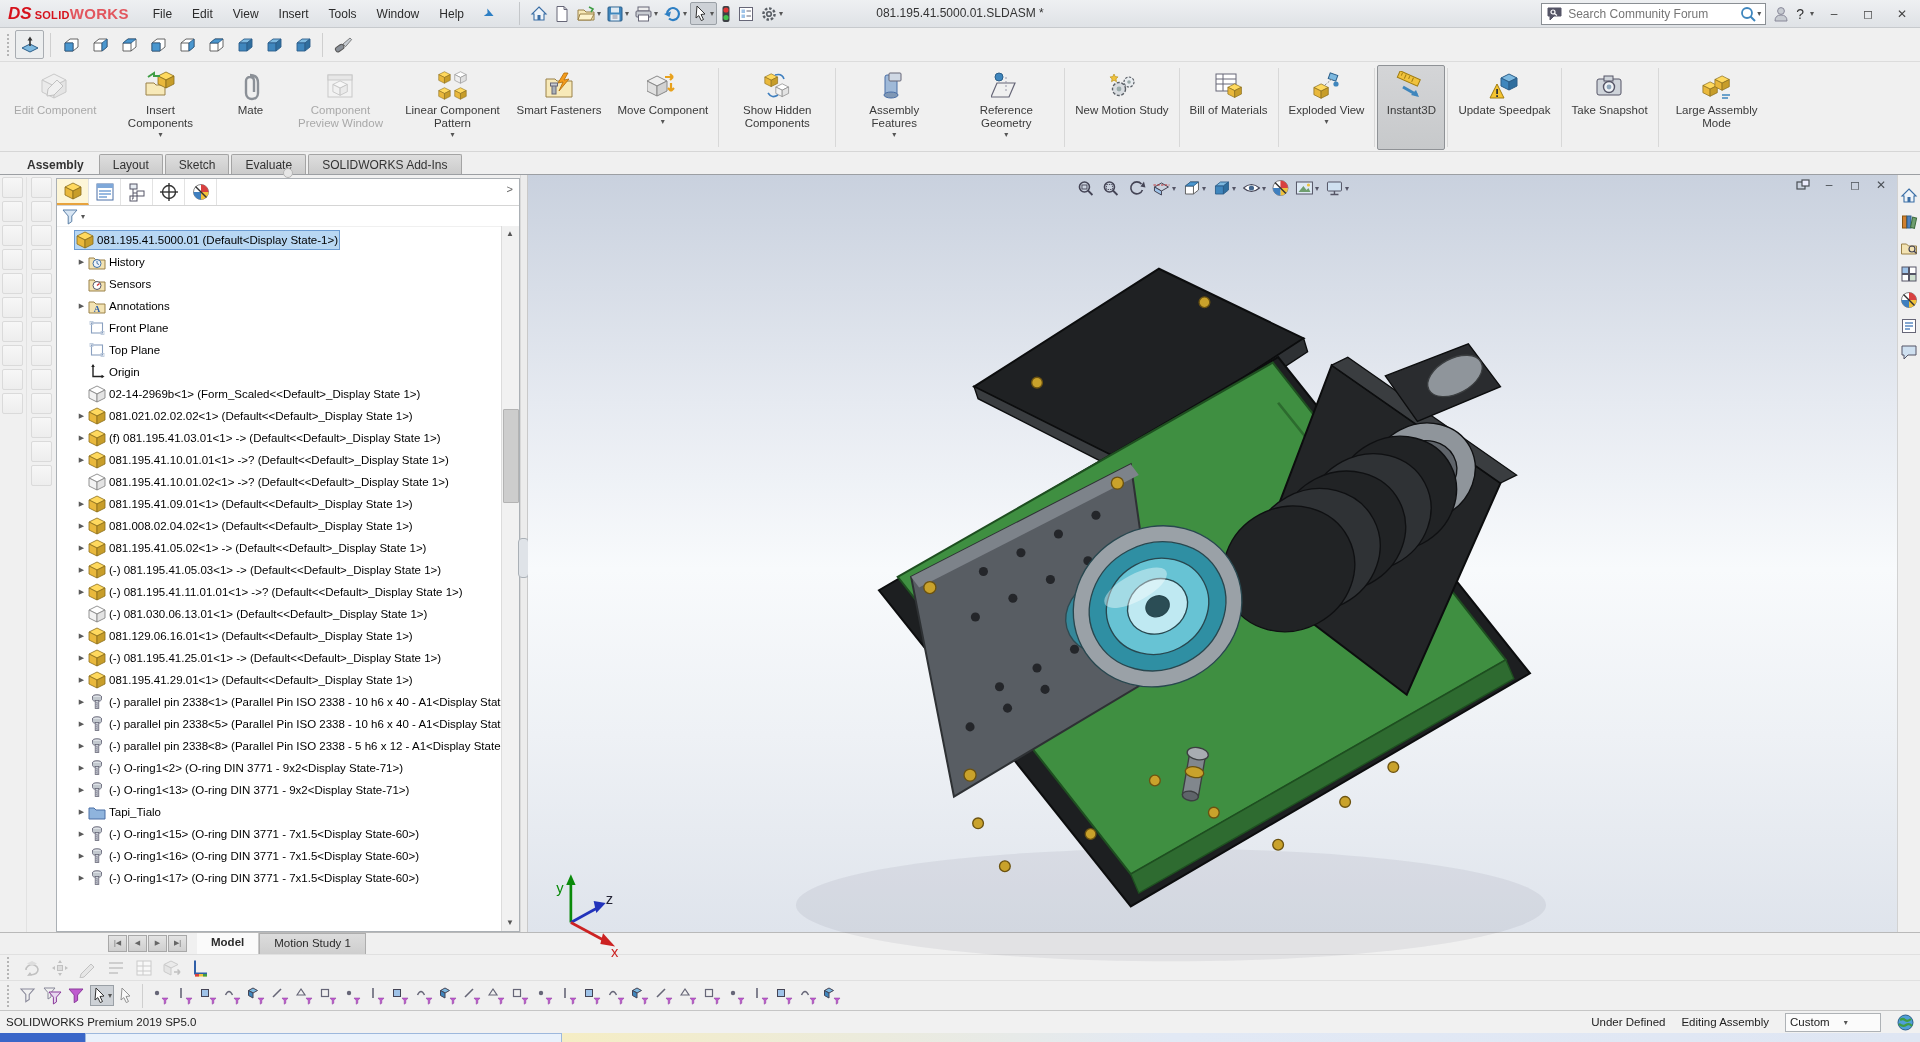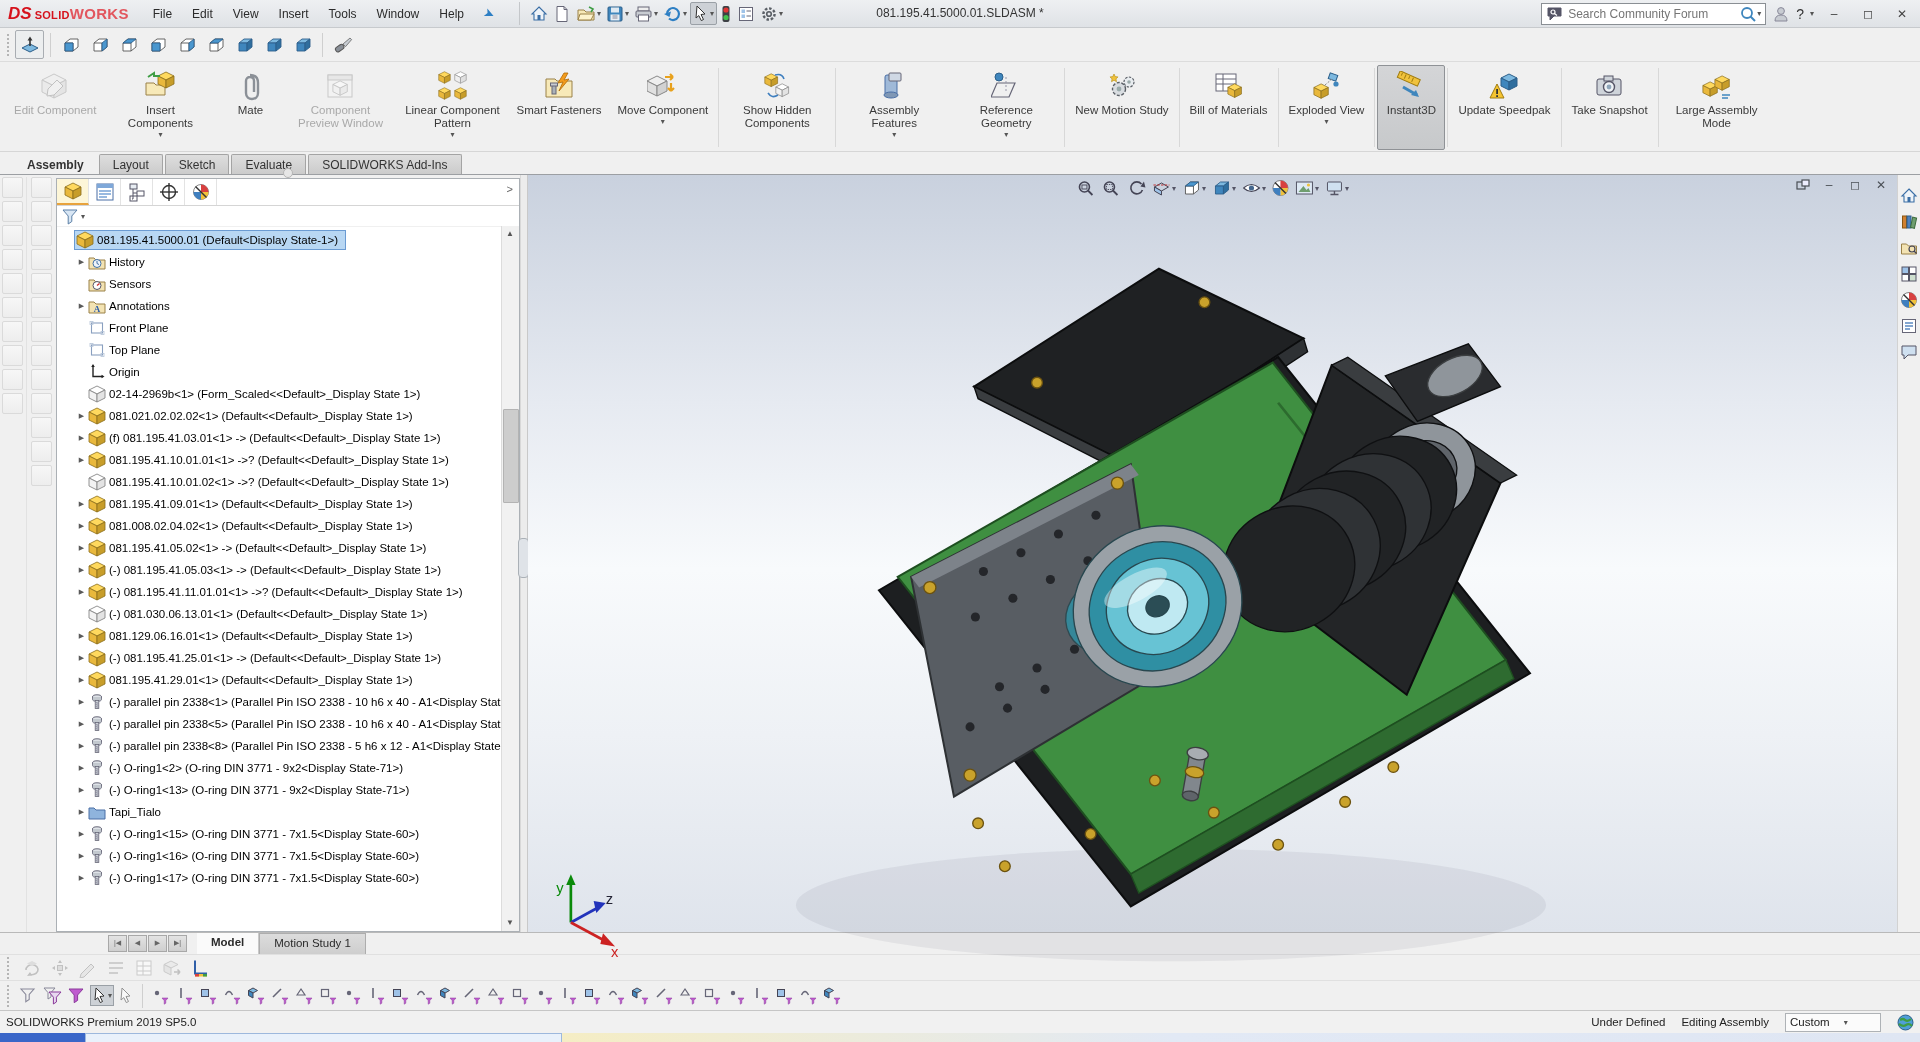--- a/index.html
+++ b/index.html
@@ -63,21 +63,21 @@
   .pcollapse{margin-left:auto;color:#666;font-size:11px;padding:4px 6px;}
   .filterrow{height:20px;flex:0 0 20px;display:flex;align-items:center;padding-left:4px;border-bottom:1px solid #f0f0f0;}
   .filterrow .caret{font-size:8px;color:#555;margin-left:2px;}
   .tree{flex:1;overflow:hidden;padding-top:2px;}
   .trow{height:22px;display:flex;align-items:center;white-space:nowrap;font-size:11.5px;color:#000;}
   .trow .arr{width:13px;text-align:center;font-size:7px;color:#5a5a5a;flex:0 0 13px;}
   .trow .ticon{width:18px;flex:0 0 18px;display:flex;justify-content:center;}
   .trow .tlabel{margin-left:3px;}
   .trow.depth1{padding-left:18px;}
   .trow.root{padding-left:4px;}
-  .selwrap{display:inline-flex;align-items:center;background:#b8d7f3;border:1px solid #6b9bd2;padding:0 7px 0 1px;}
+  .selwrap{display:inline-flex;align-items:center;background:#b8d7f3;border:1px solid #6b9bd2;padding:0 1px 0 1px;}
   .vscroll{position:absolute;top:47px;right:0;bottom:0;width:17px;background:#f1f1f1;border-left:1px solid #dcdcdc;}
   .vscroll .sb{position:absolute;left:0;width:16px;height:16px;text-align:center;font-size:8px;color:#555;line-height:16px;background:#f1f1f1;}
   .vscroll .thumb{position:absolute;left:1px;width:14px;top:26%;height:13%;background:#cdcdcd;border:1px solid #b3b3b3;border-radius:1px;}
   .splitter{width:6px;flex:0 0 6px;background:#ececec;border-left:1px solid #d8d8d8;border-right:1px solid #c9c9c9;position:relative;}
   .splitter .handle{position:absolute;top:48%;left:-3px;width:9px;height:38px;border-radius:4px;background:#dfe3e8;border:1px solid #aab0b6;}
   .viewport{flex:1;position:relative;min-width:0;
      background:linear-gradient(180deg,#c9d1de 0%,#e6eaf1 30%,#f8fafc 52%,#eef1f5 74%,#dfe4ec 100%);}
   .hud{position:absolute;top:1px;left:50%;transform:translateX(-50%);display:flex;align-items:center;gap:3px;padding:2px 4px;}
   .hudbtn{display:flex;align-items:center;padding:1px;}
   .hudbtn .caret{font-size:8px;color:#556;margin-left:1px;}

